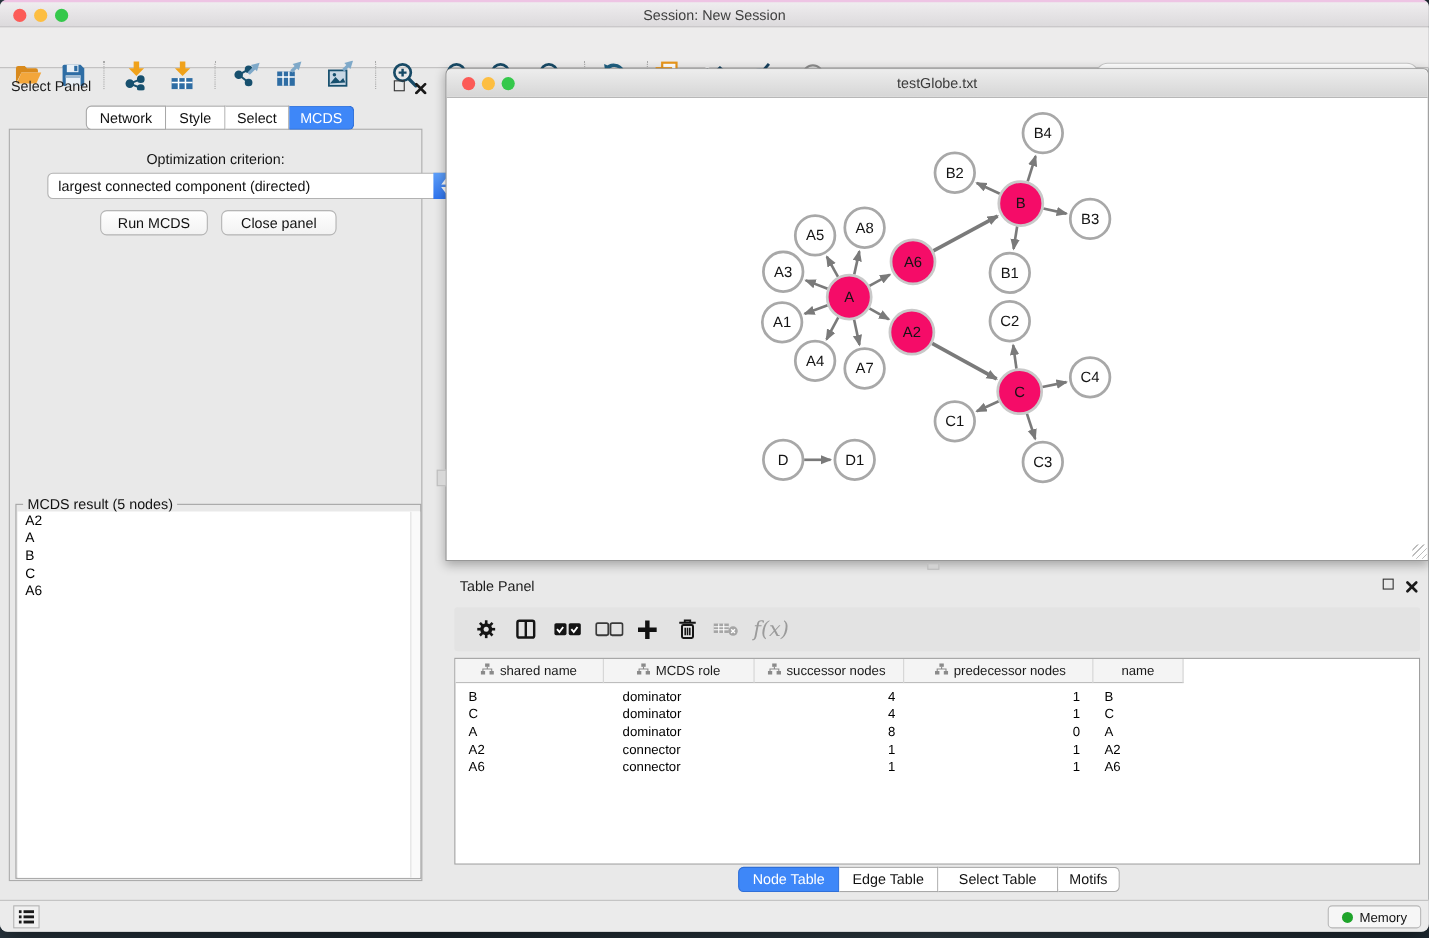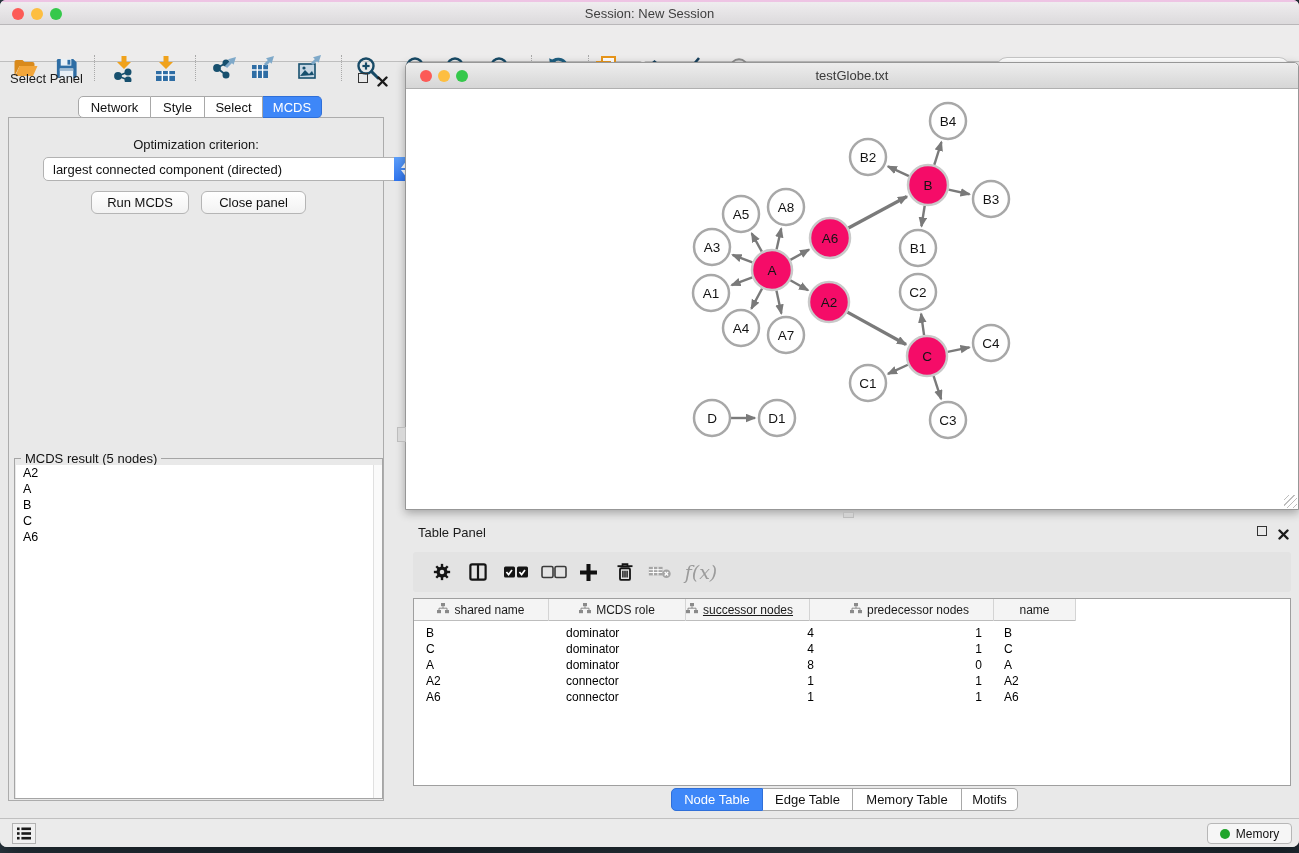--- a/index.html
+++ b/index.html
@@ -454,21 +454,21 @@
           </div>
           <div class="th" style="left: 135px; width: 137px;">
             <span><svg width="12" height="11" viewBox="0 0 12 11">
                 <rect x="4" y="0" width="4" height="3.2" fill="#8a8a8a"></rect>
                 <rect x="0" y="7" width="4" height="3.2" fill="#8a8a8a"></rect>
                 <rect x="8" y="7" width="4" height="3.2" fill="#8a8a8a"></rect>
                 <path d="M6 3.2v2M2 7V5.2h8V7" stroke="#8a8a8a" fill="none"></path>
               </svg></span>
             <span>MCDS role</span>
           </div>
-          <div class="th" style="left: 256px; width: 140px; text-decoration: underline;">
+          <div class="th" style="left: 268px; width: 140px;">
             <span><svg width="12" height="11" viewBox="0 0 12 11">
                 <rect x="4" y="0" width="4" height="3.2" fill="#8a8a8a"></rect>
                 <rect x="0" y="7" width="4" height="3.2" fill="#8a8a8a"></rect>
                 <rect x="8" y="7" width="4" height="3.2" fill="#8a8a8a"></rect>
                 <path d="M6 3.2v2M2 7V5.2h8V7" stroke="#8a8a8a" fill="none"></path>
               </svg></span>
             <span>successor nodes</span>
           </div>
           <div class="th" style="left: 412px; width: 168px;">
             <span><svg width="12" height="11" viewBox="0 0 12 11">
@@ -532,16 +532,16 @@
       <span>Memory</span>
     </span>
   </div>
 
 <div class="seg first" style="left: 78px; top: 96px; width: 73px; position: absolute;">Network</div>
       <div class="seg" style="left: 151px; top: 96px; width: 54px; position: absolute;">Style</div>
       <div class="seg" style="left: 205px; top: 96px; width: 58px; position: absolute;">Select</div>
       <div class="seg last active" style="left: 263px; top: 96px; width: 59px; position: absolute;">MCDS</div>
       <div class="seg first active" style="left: 671px; top: 788px; width: 92px; height: 23px;">Node Table</div>
       <div class="seg" style="left: 763px; top: 788px; width: 90px; height: 23px;">Edge Table</div>
-      <div class="seg" style="left: 853px; top: 788px; width: 109px; height: 23px;">Memory Table</div>
+      <div class="seg" style="left: 853px; top: 788px; width: 109px; height: 23px;">Select Table</div>
       <div class="seg last" style="left: 962px; top: 788px; width: 56px; height: 23px;">Motifs</div>
     </div>
 </div>
 
 </body></html>

